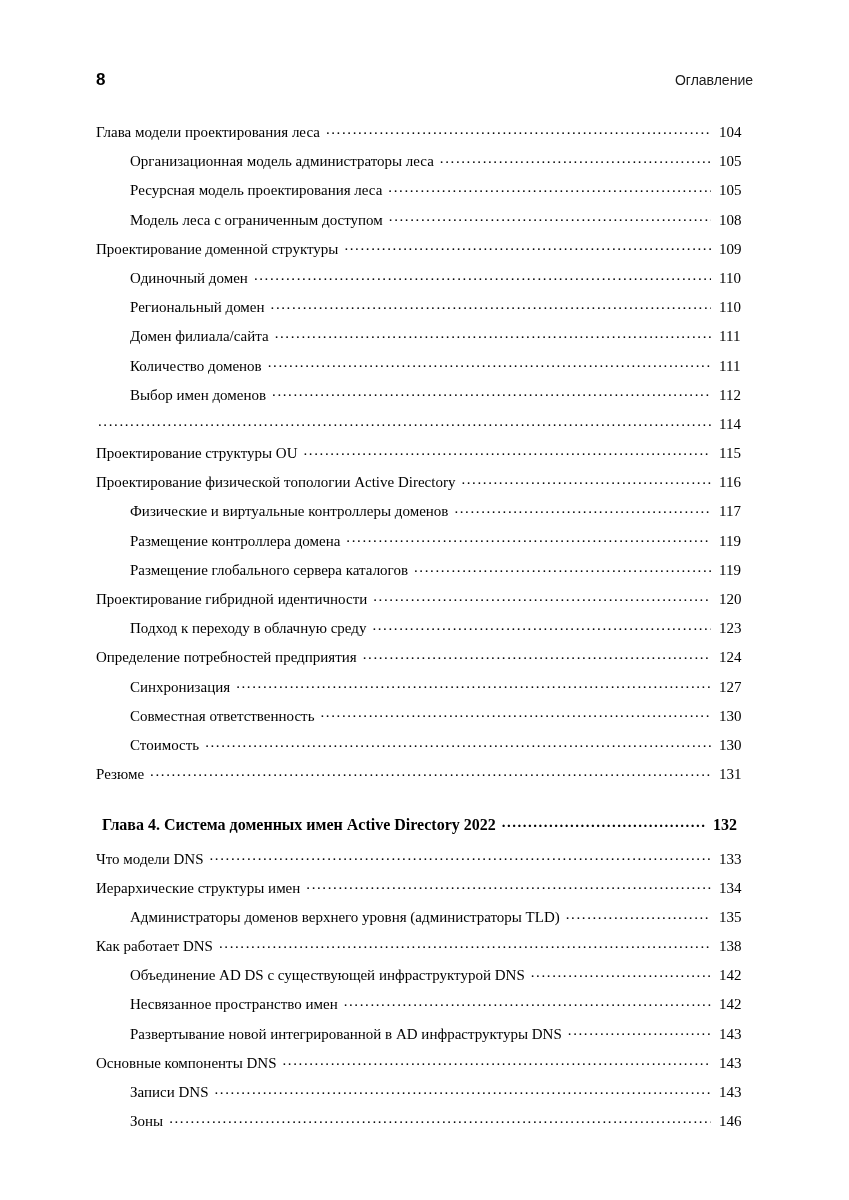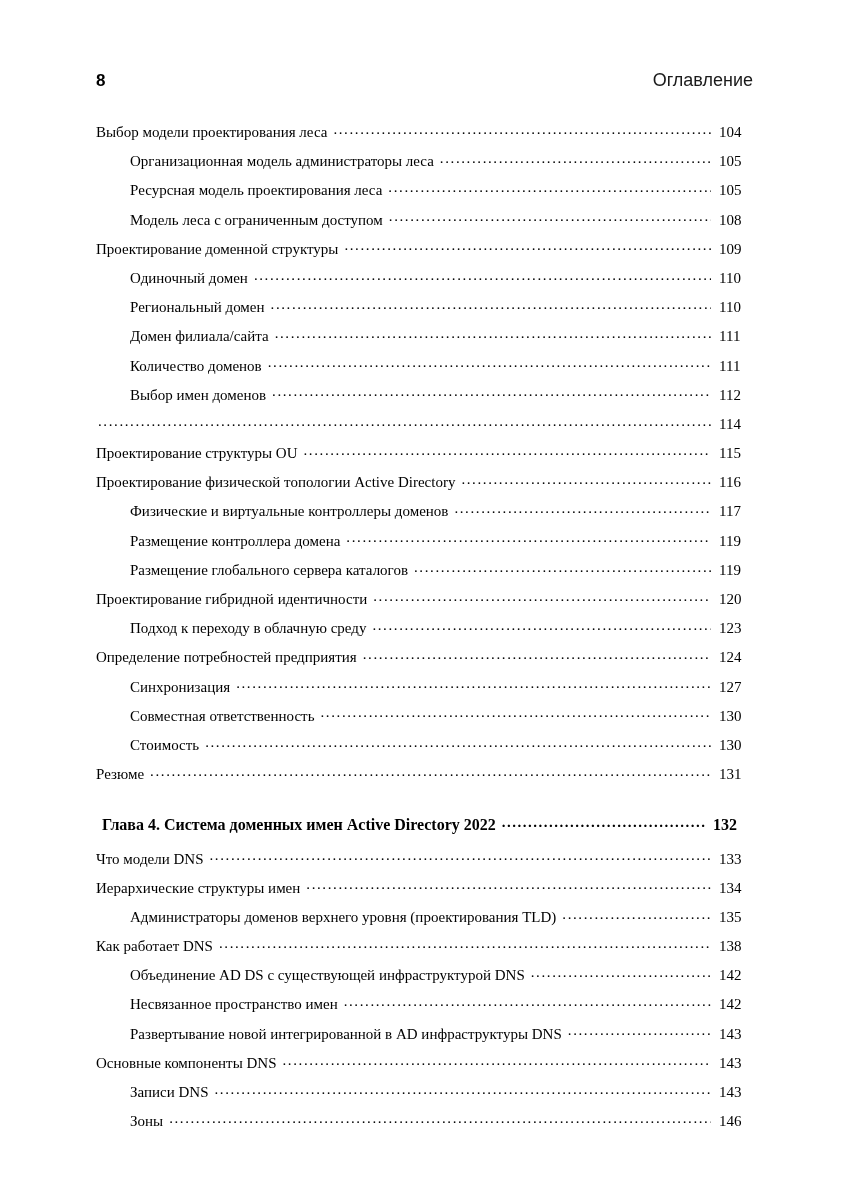--- a/index.html
+++ b/index.html
@@ -33,21 +33,21 @@
     justify-content: space-between;
   }
   .page-number {
     font-family: "Liberation Sans", sans-serif;
     font-weight: bold;
     font-size: 17px;
     letter-spacing: 0px;
   }
   .header-title {
     font-family: "Liberation Sans", sans-serif;
-    font-size: 18px;
+    font-size: 14px;
     color: #1a1a1a;
   }
   .toc {
     position: absolute;
     left: 96px;
     top: 122px;
     width: 657px;
   }
   .toc-entry {
     display: flex;
@@ -111,21 +111,21 @@
 
 <div class="page">
 
   <div class="header">
     <div class="page-number">8</div>
     <div class="header-title">Оглавление</div>
   </div>
 
   <div class="toc" id="toc-list">
       <div class="toc-entry lvl0">
-        <span class="txt">Выбор модели проектирования леса</span>
+        <span class="txt">Глава модели проектирования леса</span>
         <span class="dots"></span>
         <span class="pg">104</span>
       </div>
       <div class="toc-entry lvl1">
         <span class="txt">Организационная модель администраторы леса</span>
         <span class="dots"></span>
         <span class="pg">105</span>
       </div>
       <div class="toc-entry lvl1">
         <span class="txt">Ресурсная модель проектирования леса</span>
@@ -242,21 +242,21 @@
         <span class="txt">Что модели DNS</span>
         <span class="dots"></span>
         <span class="pg">133</span>
       </div>
       <div class="toc-entry lvl0">
         <span class="txt">Иерархические структуры имен</span>
         <span class="dots"></span>
         <span class="pg">134</span>
       </div>
       <div class="toc-entry lvl1">
-        <span class="txt">Администраторы доменов верхнего уровня (проектирования TLD)</span>
+        <span class="txt">Администраторы доменов верхнего уровня (администраторы TLD)</span>
         <span class="dots"></span>
         <span class="pg">135</span>
       </div>
       <div class="toc-entry lvl0">
         <span class="txt">Как работает DNS</span>
         <span class="dots"></span>
         <span class="pg">138</span>
       </div>
       <div class="toc-entry lvl1">
         <span class="txt">Объединение AD DS с существующей инфраструктурой DNS</span>

